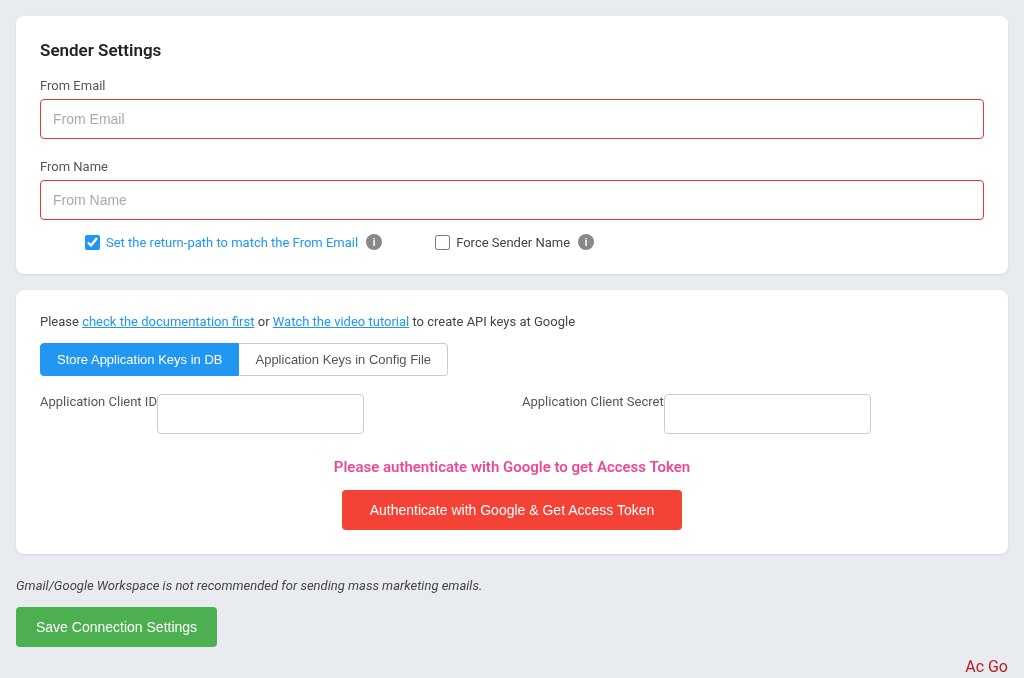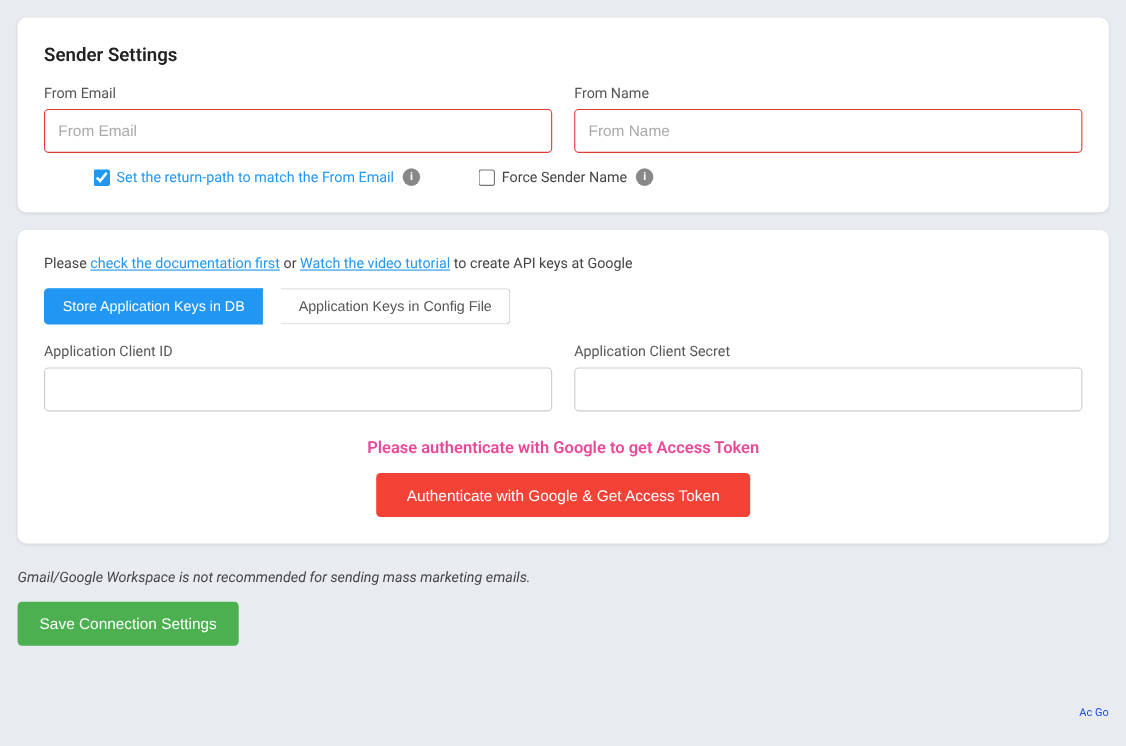--- a/index.html
+++ b/index.html
@@ -29,20 +29,21 @@
       font-size: 17px;
       font-weight: 600;
       color: #222;
       margin-bottom: 18px;
     }
 
     .form-row {
       display: flex;
       gap: 20px;
       margin-bottom: 14px;
+      flex-direction: column;
     }
 
     .form-group {
       flex: 1;
       display: flex;
       flex-direction: column;
     }
 
     .form-label {
       font-size: 13px;
@@ -123,21 +124,21 @@
       margin-bottom: 14px;
     }
 
     .description-text a {
       color: #2196f3;
       text-decoration: underline;
     }
 
     .tabs-row {
       display: flex;
-      gap: 16px;
+      gap: 0;
       margin-bottom: 18px;
     }
 
     .tab-btn {
       padding: 8px 16px;
       font-size: 13px;
       cursor: pointer;
       border: 1.5px solid #ccc;
       background: #fff;
       color: #555;
@@ -158,21 +159,21 @@
 
     .api-row {
       display: flex;
       gap: 20px;
       margin-bottom: 24px;
     }
 
     .api-group {
       flex: 1;
       display: flex;
-      flex-direction: column;
+      flex-direction: row;
     }
 
     .api-label {
       font-size: 13px;
       color: #555;
       margin-bottom: 6px;
     }
 
     .api-input {
       border: 1.5px solid #ccc;
@@ -225,24 +226,24 @@
       border: none;
       border-radius: 4px;
       padding: 12px 20px;
       font-size: 14px;
       font-weight: 500;
       cursor: pointer;
     }
 
     .bottom-right-text {
       position: fixed;
-      bottom: 24px;
+      bottom: 2px;
       right: 16px;
-      font-size: 10px;
-      color: #1d4ed8;
+      font-size: 16px;
+      color: #b91c1c;
     }
   </style>
 </head>
 <body>
 
 <div class="card">
   <div class="card-title">Sender Settings</div>
 
   <div class="form-row">
     <div class="form-group">

